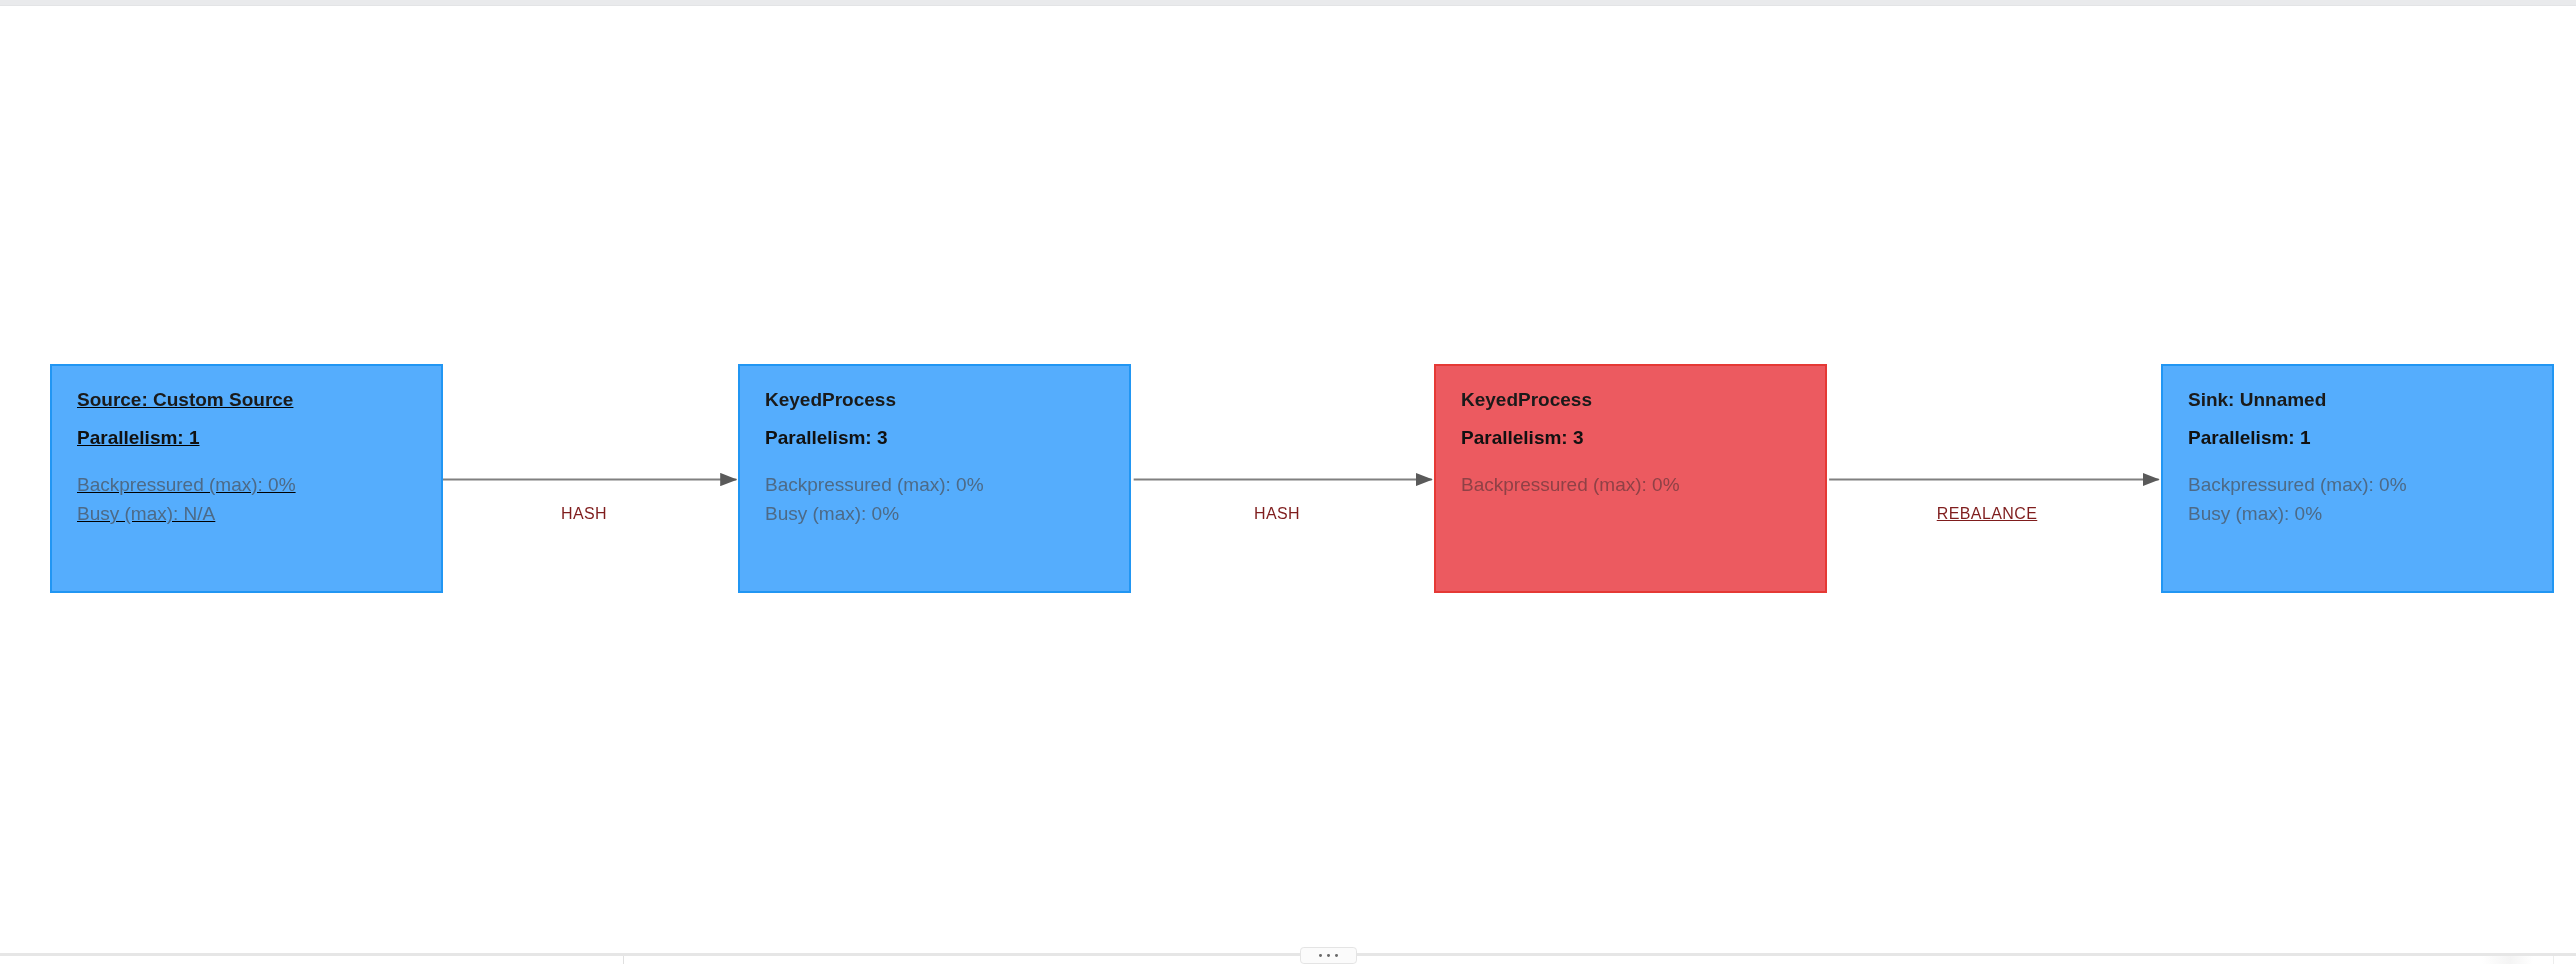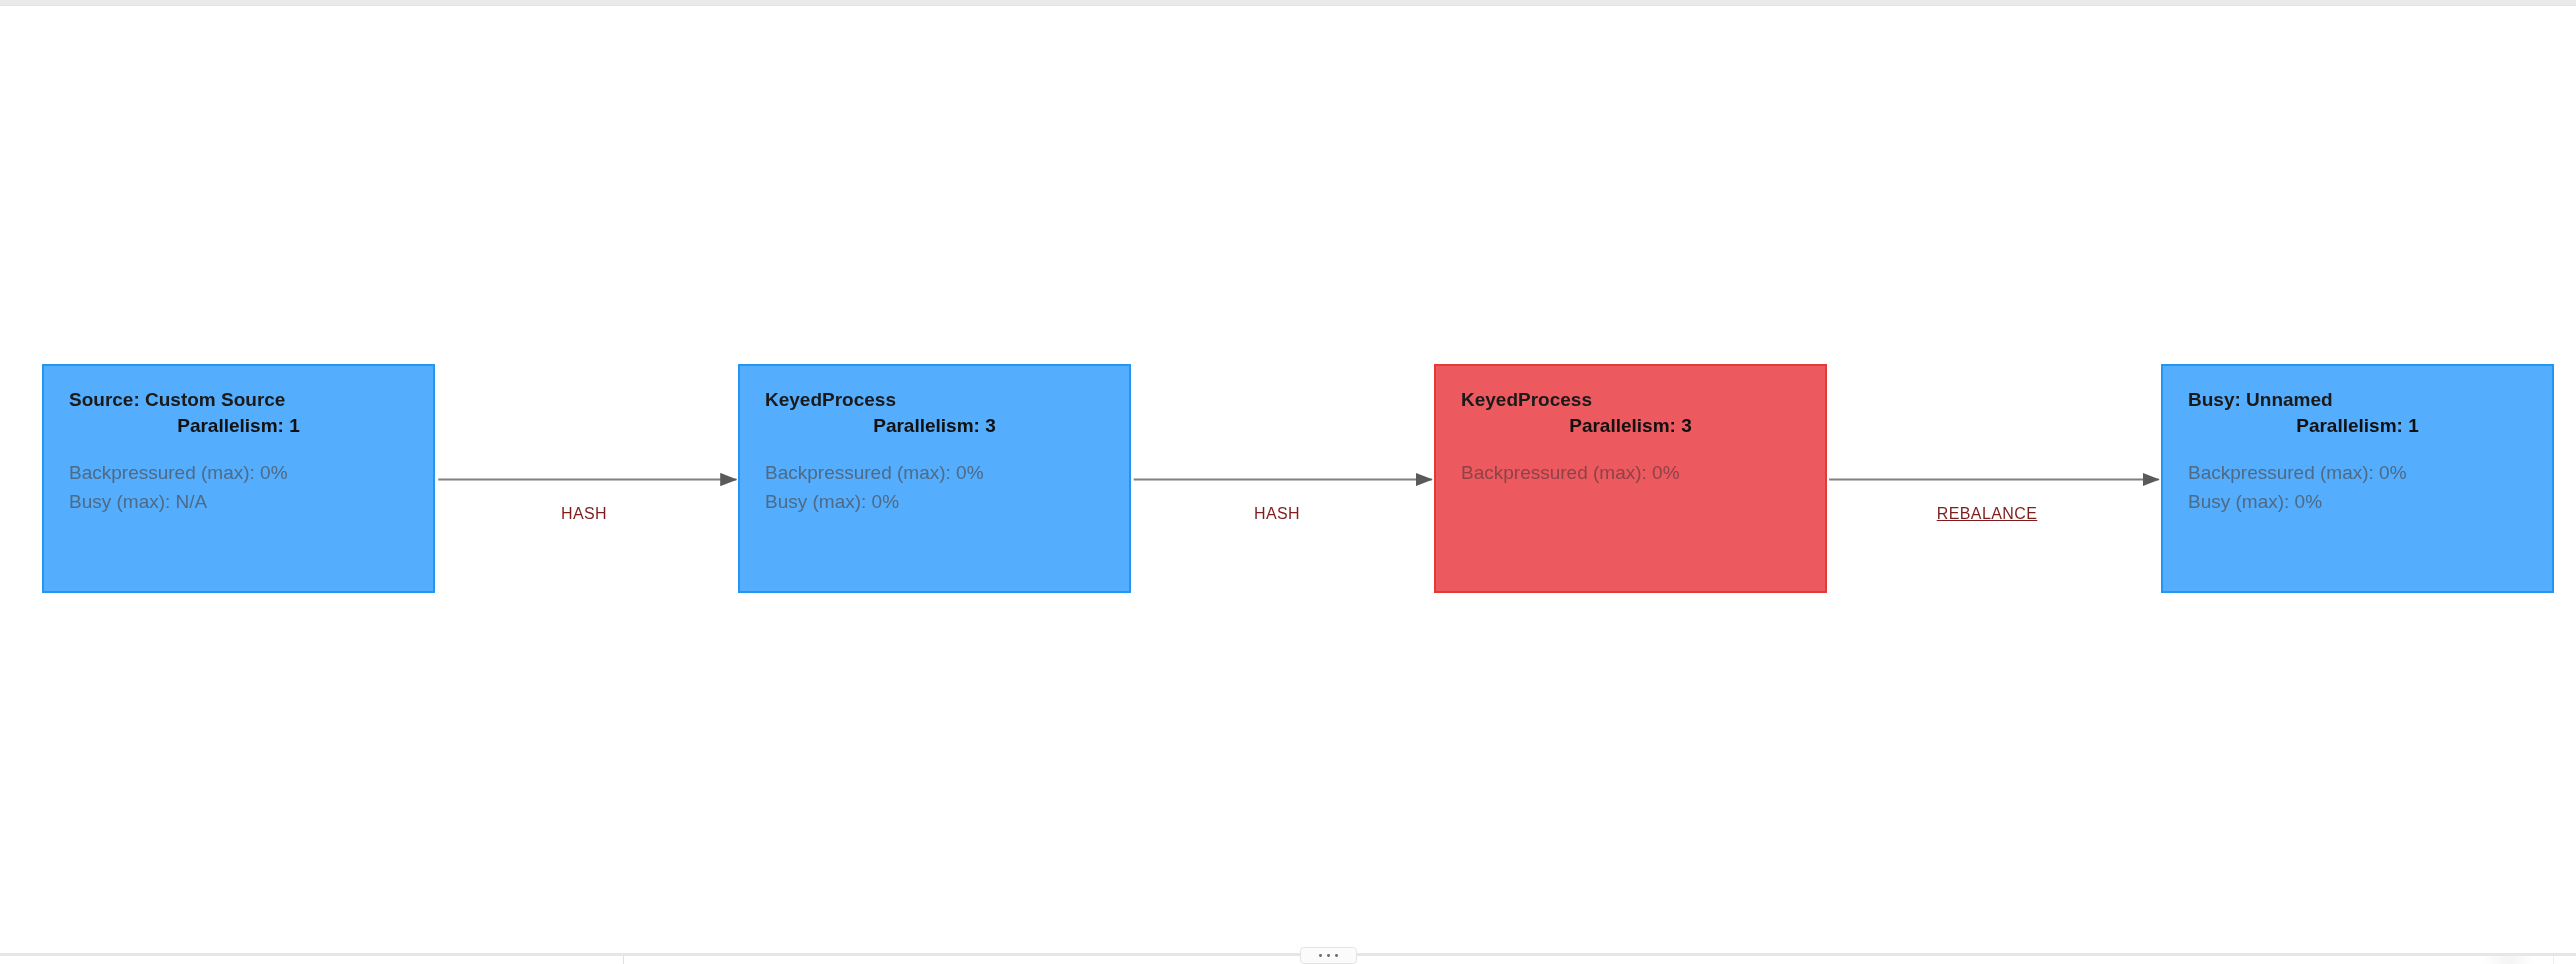--- a/index.html
+++ b/index.html
@@ -52,23 +52,23 @@
     font-weight: 700;
     color: #1a1a1a;
     text-align: left;
     line-height: 25px;
     white-space: nowrap;
   }
   .node-parallelism {
     font-size: 19px;
     font-weight: 700;
     color: #111111;
-    text-align: center;
+    text-align: left;
     line-height: 25px;
-    margin-top: 1px;
+    margin-top: 13px;
     white-space: nowrap;
   }
   .node-metrics {
     margin-top: 20px;
   }
   .node-metric {
     font-size: 19px;
     font-weight: 400;
     line-height: 29.5px;
     white-space: nowrap;
@@ -152,21 +152,21 @@
         </marker>
       </defs>
       <g id="edge-lines">
           <line x1="460" y1="496" x2="773" y2="496" stroke="#808080" stroke-width="2" marker-end="url(#arrowhead)"></line>
           <line x1="1190" y1="496" x2="1503" y2="496" stroke="#808080" stroke-width="2" marker-end="url(#arrowhead)"></line>
           <line x1="1920" y1="496" x2="2266" y2="496" stroke="#808080" stroke-width="2" marker-end="url(#arrowhead)"></line>
         </g>
     </svg>
 
     <div id="nodes-layer">
-        <div class="node blue" style="left: 42px; top: 357px;">
+        <div class="node blue" style="left: 50px; top: 357px; text-decoration: underline;">
           <div class="node-title">Source: Custom Source</div>
           <div class="node-parallelism">Parallelism: 1</div>
           <div class="node-metrics">
             <div class="node-metric">Backpressured (max): 0%</div>
             <div class="node-metric">Busy (max): N/A</div>
           </div>
         </div>
         <div class="node blue" style="left: 738px; top: 357px;">
           <div class="node-title">KeyedProcess</div>
           <div class="node-parallelism">Parallelism: 3</div>
@@ -176,21 +176,21 @@
           </div>
         </div>
         <div class="node red" style="left: 1434px; top: 357px;">
           <div class="node-title">KeyedProcess</div>
           <div class="node-parallelism">Parallelism: 3</div>
           <div class="node-metrics">
             <div class="node-metric">Backpressured (max): 0%</div>
           </div>
         </div>
         <div class="node blue" style="left: 2161px; top: 357px;">
-          <div class="node-title">Busy: Unnamed</div>
+          <div class="node-title">Sink: Unnamed</div>
           <div class="node-parallelism">Parallelism: 1</div>
           <div class="node-metrics">
             <div class="node-metric">Backpressured (max): 0%</div>
             <div class="node-metric">Busy (max): 0%</div>
           </div>
         </div>
       </div>
     <div id="edge-labels-layer">
         <div class="edge-label" style="left: 584px; top: 498px;">HASH</div>
         <div class="edge-label" style="left: 1277px; top: 498px;">HASH</div>

